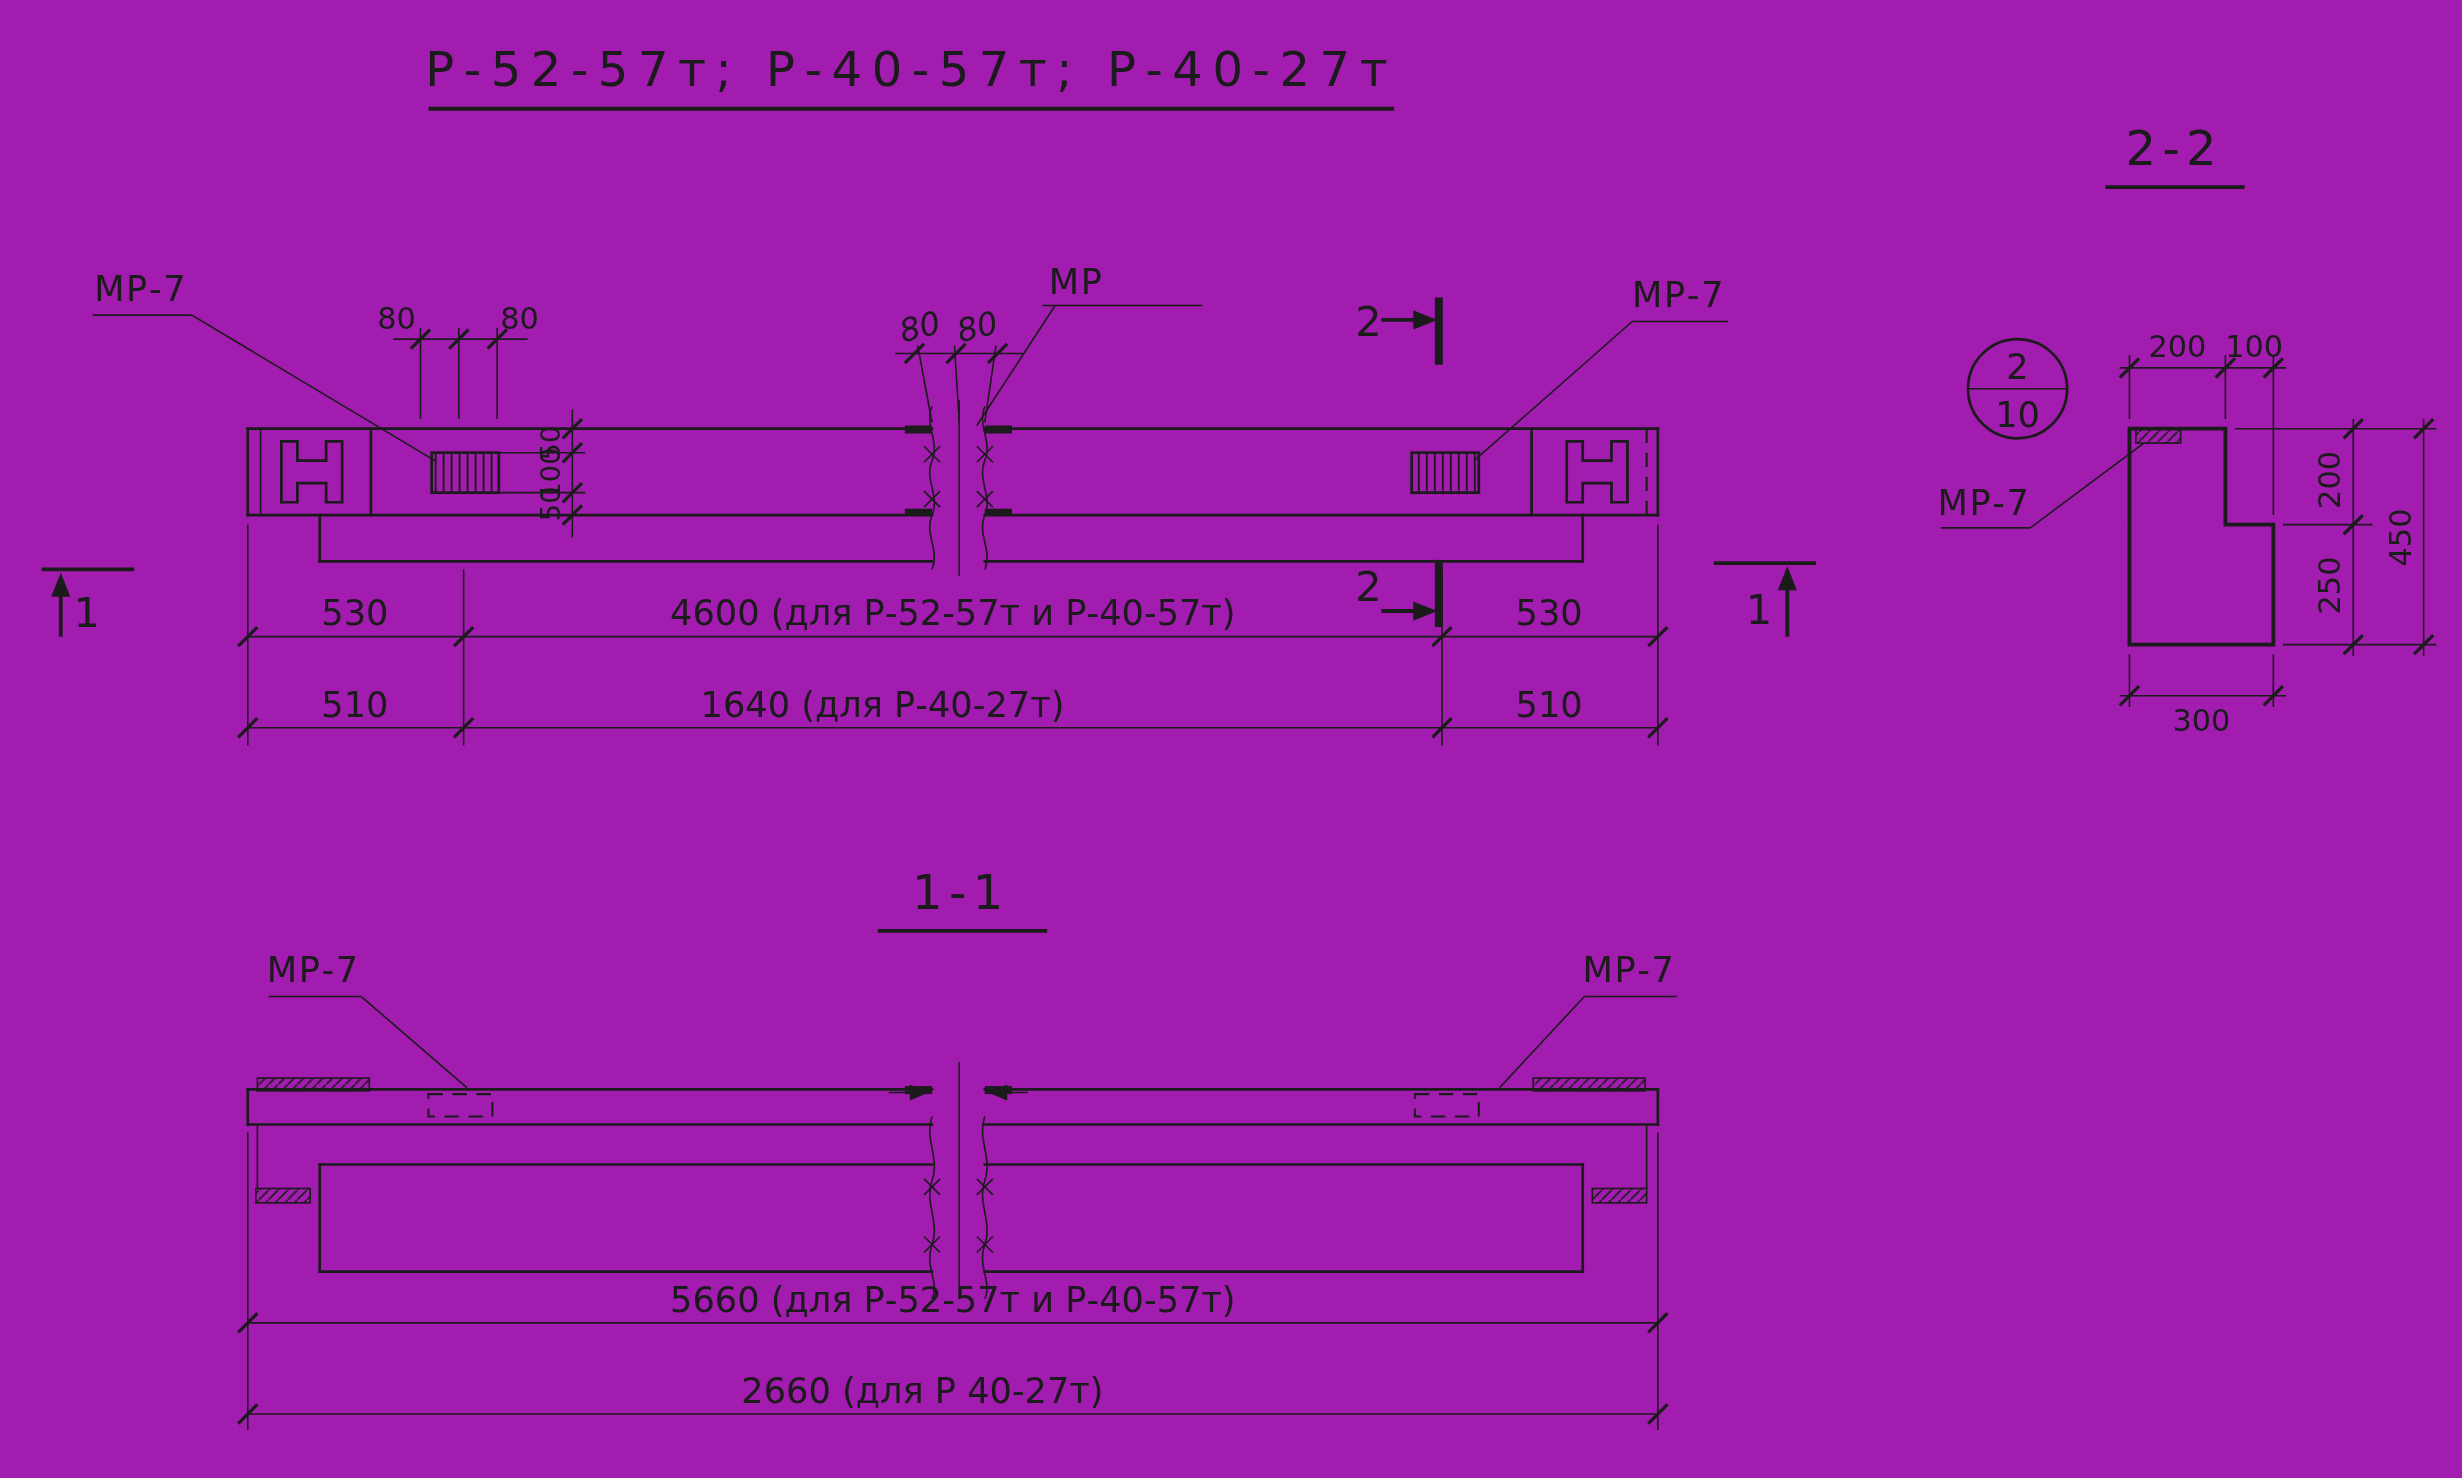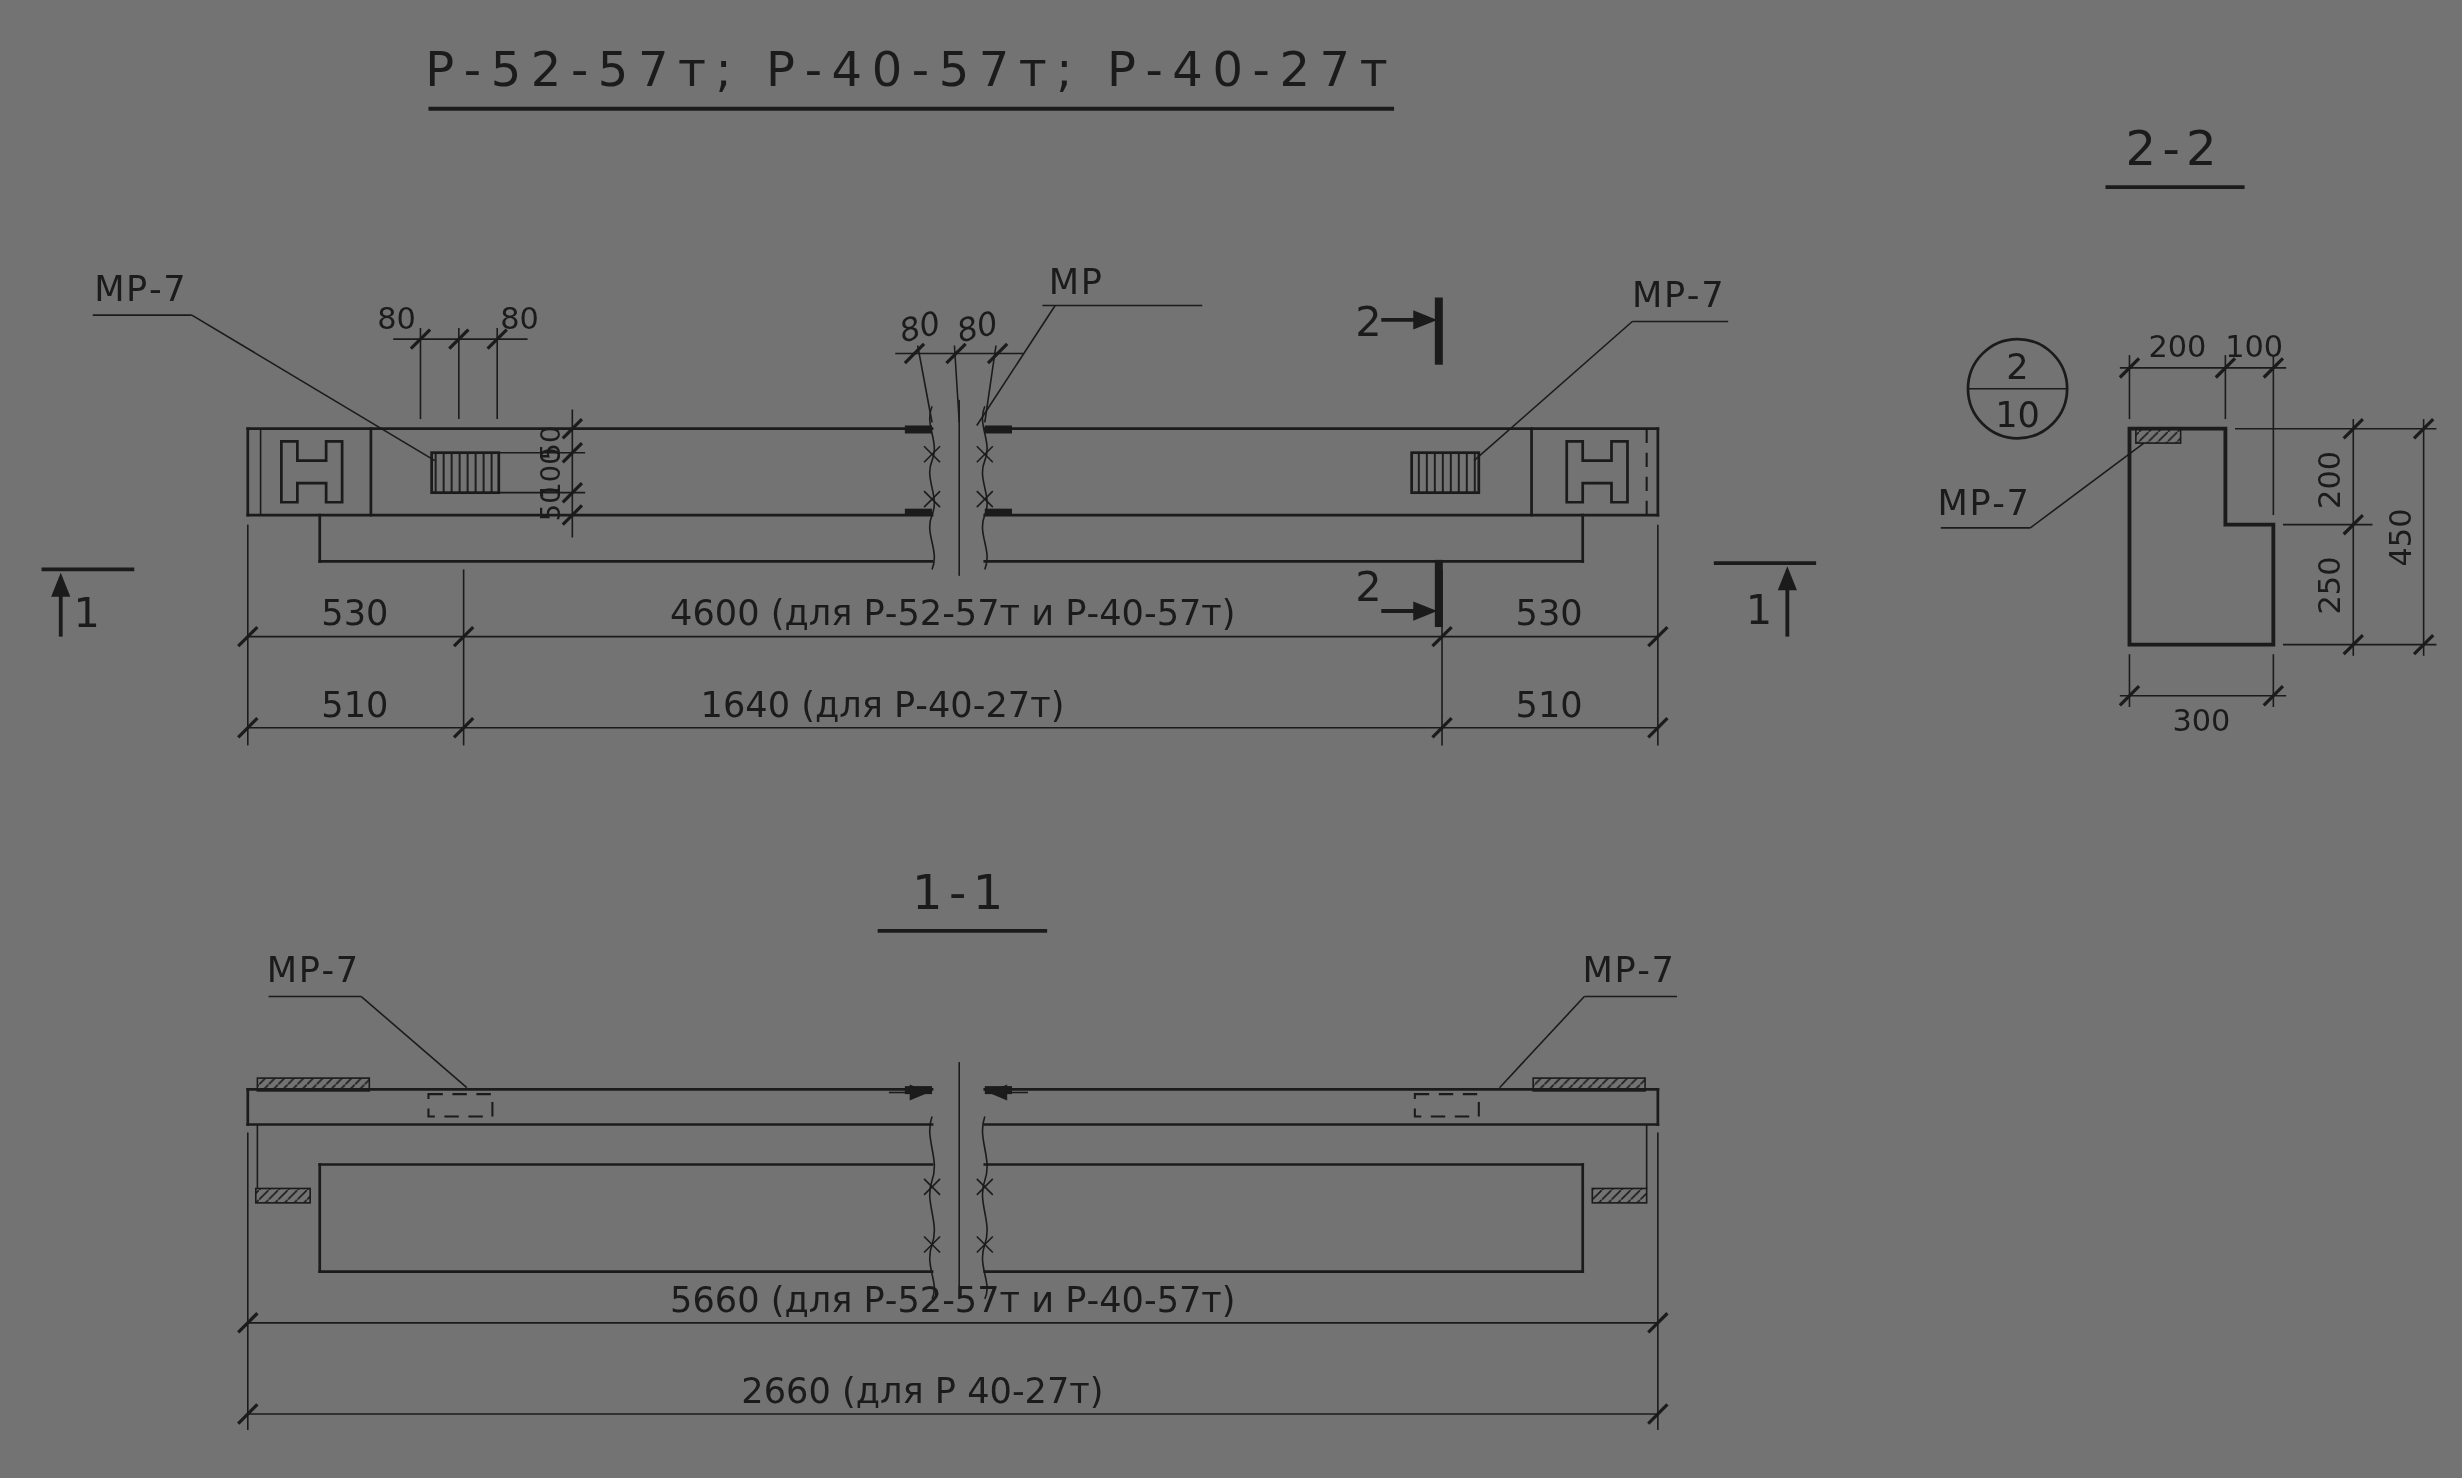--- a/index.html
+++ b/index.html
@@ -1,16 +1,16 @@
 <!DOCTYPE html>
 <html style="font-size:10.2px"><head>
 <meta charset="utf-8">
 <style>
   html,body{margin:0;padding:0;background:#ffffff;}
-  .canvas{width:2462px;height:1478px;background:#737373;overflow:hidden;}
+  .canvas{width:2462px;height:1478px;background:#a21caf;overflow:hidden;}
   svg{display:block;}
   .ln{stroke:#1b1b1b;stroke-width:1.7;fill:none;stroke-linecap:square;}
   .thin{stroke:#1b1b1b;stroke-width:1;fill:none;}
   .thick{stroke:#1b1b1b;stroke-width:2.4;fill:none;}
   .cut{stroke:#1b1b1b;stroke-width:5;fill:none;}
   .dash{stroke:#1b1b1b;stroke-width:1.3;fill:none;stroke-dasharray:9 6;}
   .tick{stroke:#1b1b1b;stroke-width:2;fill:none;}
   .fillink{fill:#1b1b1b;stroke:none;}
   text{font-family:"DejaVu Sans",sans-serif;fill:#1b1b1b;}
   .t-title{font-size:30px;letter-spacing:6px;}

